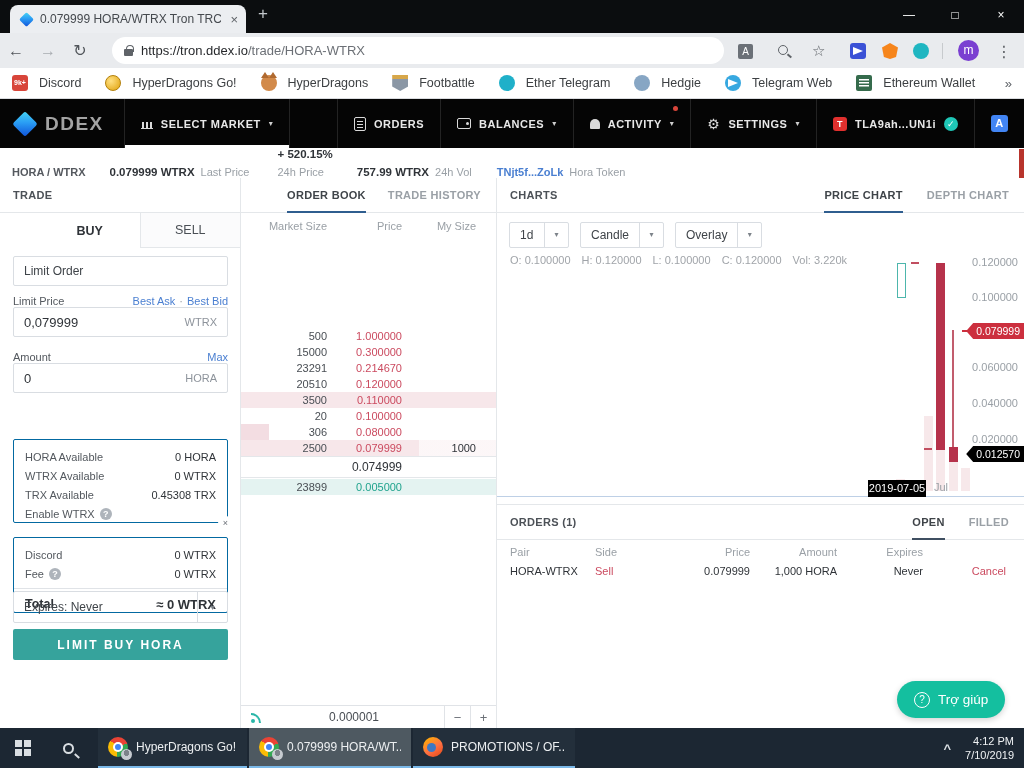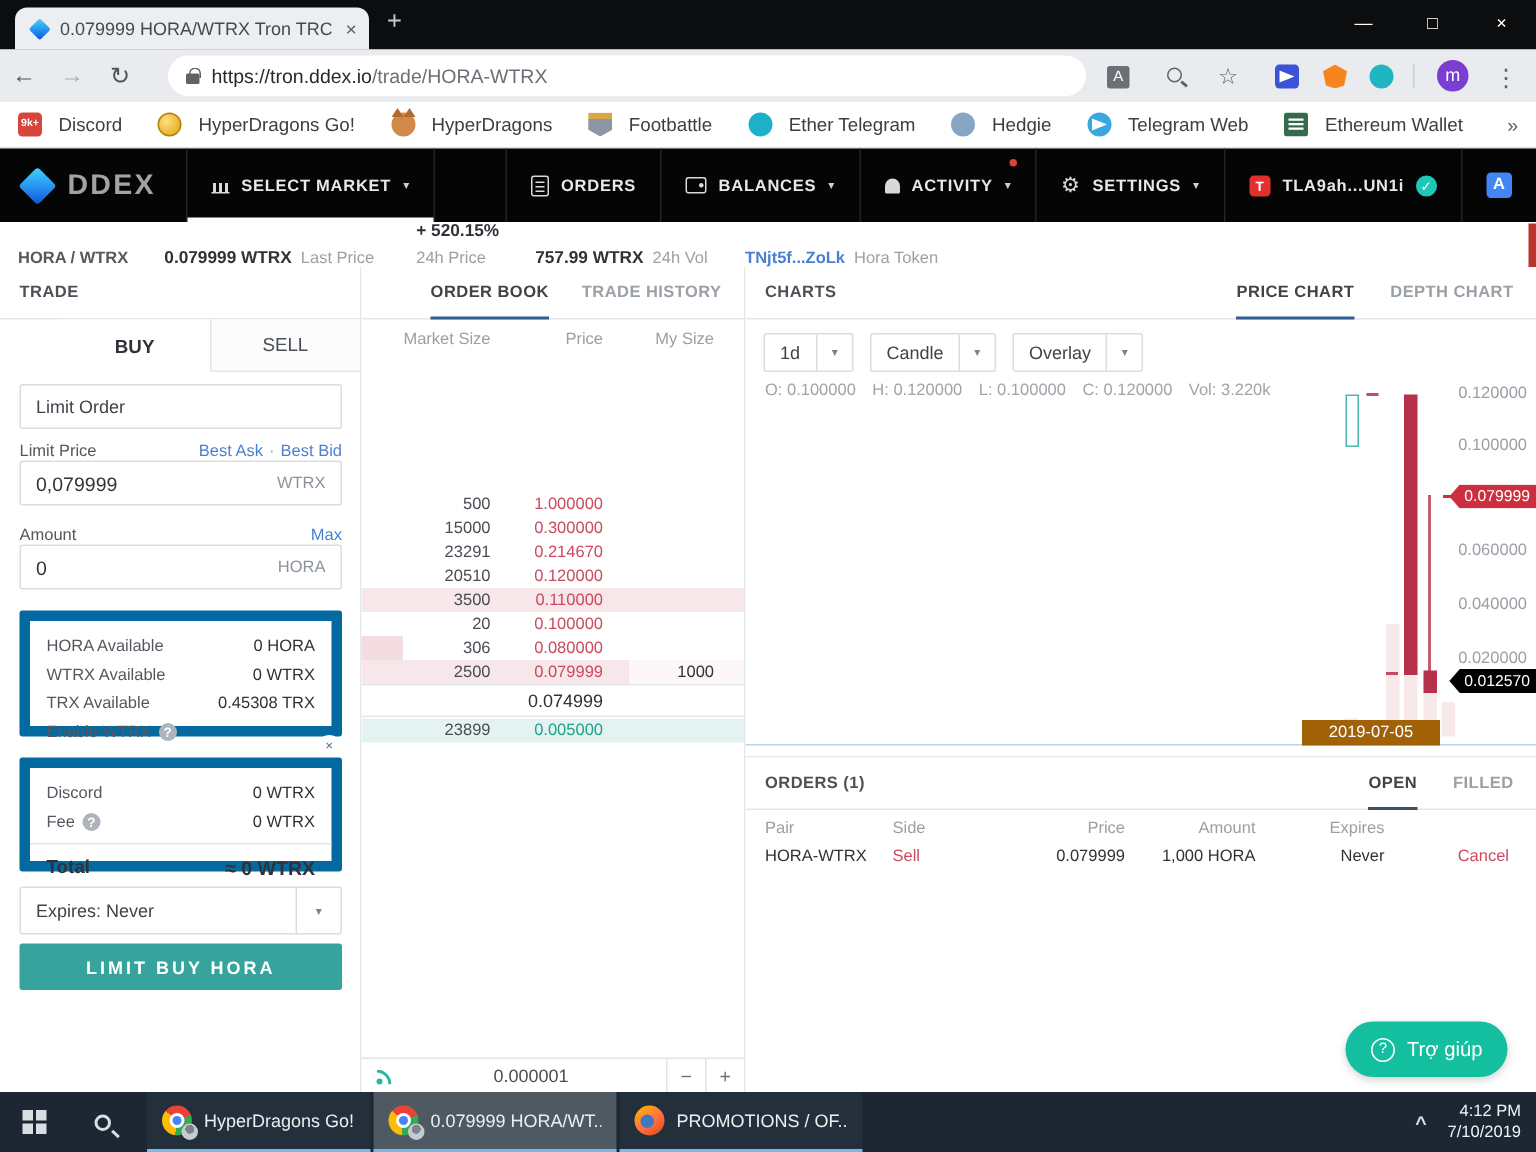--- a/index.html
+++ b/index.html
@@ -98,21 +98,21 @@
   #trade-tabs { position:absolute; left:0; top:35px; width:100%; height:35px; display:flex;padding-left:40px; }
   #tab-buy { flex:1; background:#fff; color:#2f3338; font-size:12.5px; font-weight:bold; display:flex; align-items:center; justify-content:center; }
   #tab-sell { flex:1; background:#fbfbfc; color:#4a4f55; font-size:12.5px; display:flex; align-items:center; justify-content:center; border-left:1px solid #e4e7ea; border-bottom:1px solid #e4e7ea; }
   .tp { position:absolute; left:13px; width:215px; }
   .selbox { border:1px solid #d9dde2; border-radius:2px; height:30px; display:flex; align-items:center; font-size:12px; color:#3f4449; padding:0 10px; background:#fff; }
   .lblrow { display:flex; align-items:flex-start; font-size:11px; color:#53585e; }
   .bluelink { color:#4a7fd1; }
   .inbox { border:1px solid #d9dde2; border-radius:2px; height:30px; display:flex; align-items:center; padding:0 10px; }
   .inbox .v { font-size:13px; color:#2f3338; flex:1; }
   .inbox .u { font-size:11px; color:#8d939b; }
-  .infobox { border:7px solid #0369a1; border-radius:2px; padding:7px 11px; }
+  .infobox { border:1px solid #0369a1; border-radius:2px; padding:7px 11px;margin-top:32px; }
   .irow { display:flex; align-items:center; height:19px; font-size:11px; }
   .irow .l { color:#53585e; display:flex; align-items:center; gap:5px; }
   .irow .r { margin-left:auto; color:#2f3338; }
   .qmark { display:inline-block; width:12px; height:12px; border-radius:50%; background:#aeb4bb; color:#fff; font-size:9px; line-height:12px; text-align:center; font-weight:bold; }
   .toggle { width:37px; height:19px; border-radius:10px; background:#42474d; position:relative; }
   .toggle .knob { position:absolute; left:2px; top:2px; width:15px; height:15px; border-radius:50%; background:#fff; color:#6b7077; font-size:9px; line-height:15px; text-align:center; }
   .sumdiv { border-top:1px solid #e0e3e7; margin:5px -11px 0; }
   .totrow { display:flex; align-items:center; height:26px; padding-top:4px; }
   .totrow .l { font-size:12.5px; color:#2f3338; font-weight:bold; }
   .totrow .r { margin-left:auto; font-size:13px; color:#2f3338; font-weight:bold; }
@@ -155,21 +155,21 @@
   .vbar { position:absolute; background:rgba(193,78,96,.13); }
   .candle-up { position:absolute; left:400px; top:50px; width:9px; height:35px; border:1px solid #4db6ac; background:#fff; }
   .dash { position:absolute; height:2px; background:#c14e60; }
   .candle-dn-big { position:absolute; left:439px; top:50px; width:9px; height:187px; background:#b6324b; }
   .wick { position:absolute; left:455px; top:117px; width:2px; height:118px; background:#c25d6d; }
   .candle-dn-sm { position:absolute; left:452px; top:234px; width:9px; height:15px; background:#b6324b; }
   .ylab { position:absolute; right:6px; font-size:11px; color:#9aa0a6; height:14px; line-height:14px; }
   .badge { position:absolute; right:0; height:16px; line-height:16px; color:#fff; font-size:10.5px; padding:0 4px 0 10px; clip-path:polygon(7px 0,100% 0,100% 100%,7px 100%,0 50%); }
   .badge.red { background:#cc2f3e; top:110px; }
   .badge.darkb { background:#000000; top:233px; }
-  #tooltip { position:absolute; left:371px; top:267px; width:92px; height:17px; background:#a16207; color:#fff; font-size:11px; text-align:center; line-height:17px; z-index:2; }
+  #tooltip { position:absolute; left:371px; top:267px; width:58px; height:17px; background:#000000; color:#fff; font-size:11px; text-align:center; line-height:17px; z-index:2; }
   #xlab { position:absolute; left:437px; top:268px; font-size:11px; color:#9aa0a6; z-index:1; }
   #axisline { position:absolute; left:0; right:0; top:283px; height:1px; background:#bed0e6; }
 
   
   #orders { position:absolute; left:497px; top:505px; width:527px; height:223px; background:#fff; }
   .otable { position:absolute; left:0; width:100%; display:grid; grid-template-columns:85px 95px 60px 87px 86px 83px; padding:0 18px 0 13px; font-size:11px; }
   .otable span { text-align:right; }
   .otable .la { text-align:left; }
   #ohead { top:41px; color:#9aa0a6; }
   #orow { top:58px; line-height:17px; color:#2f3338; }

